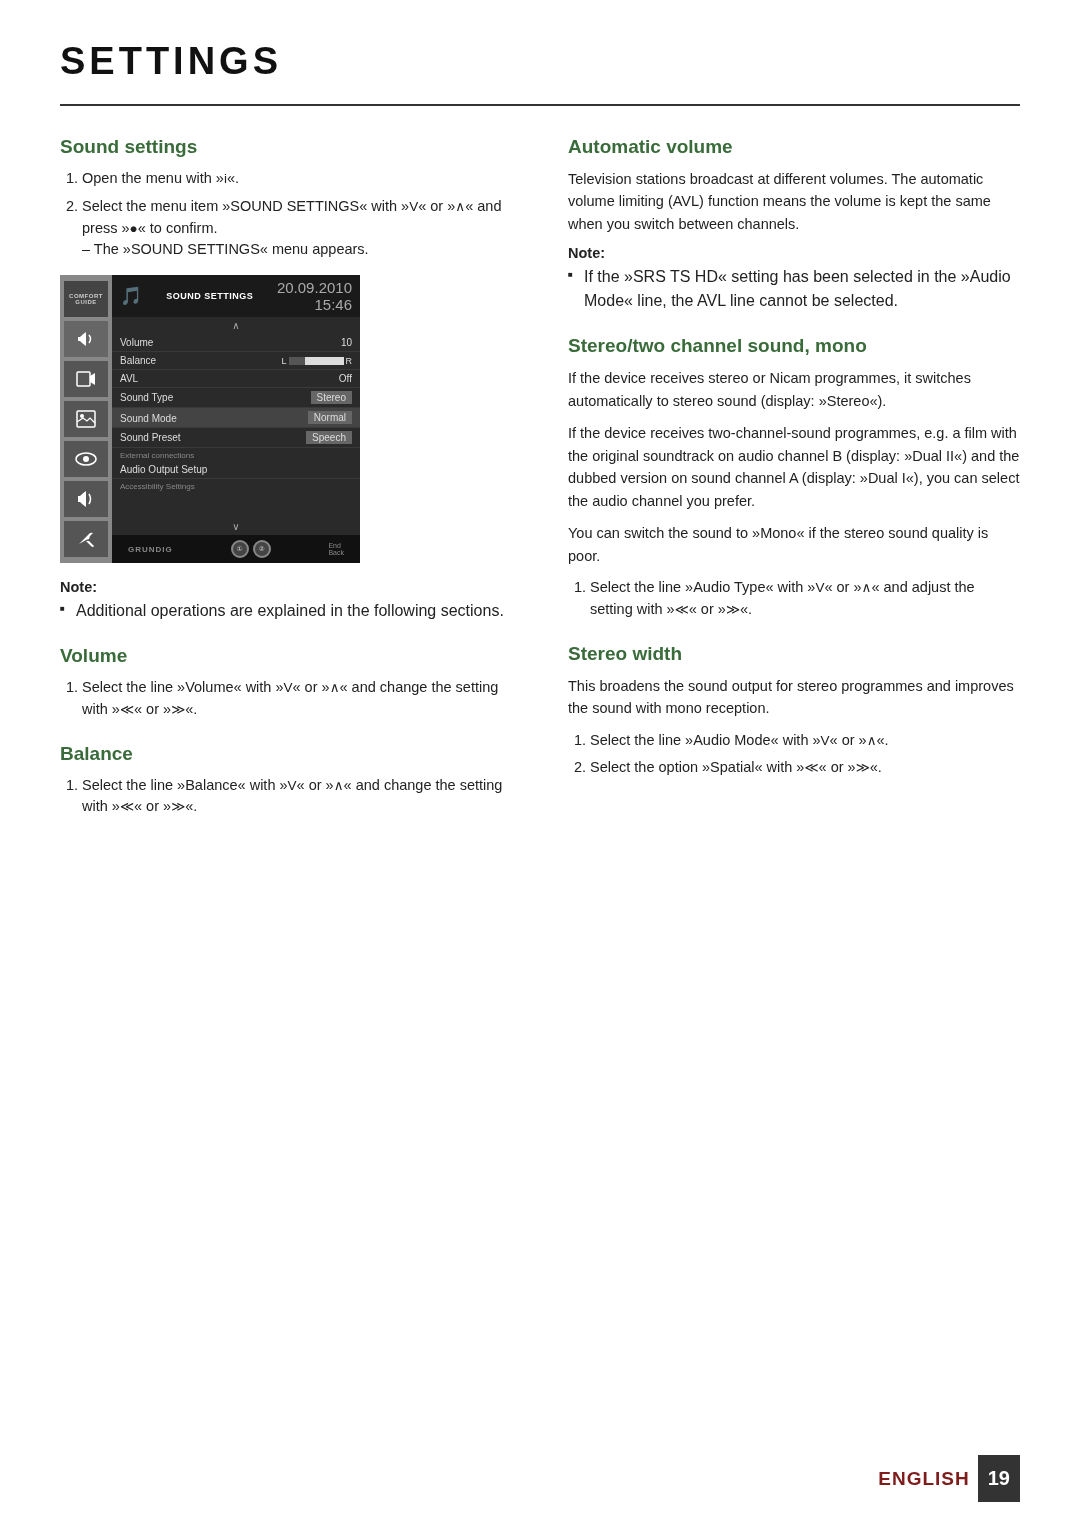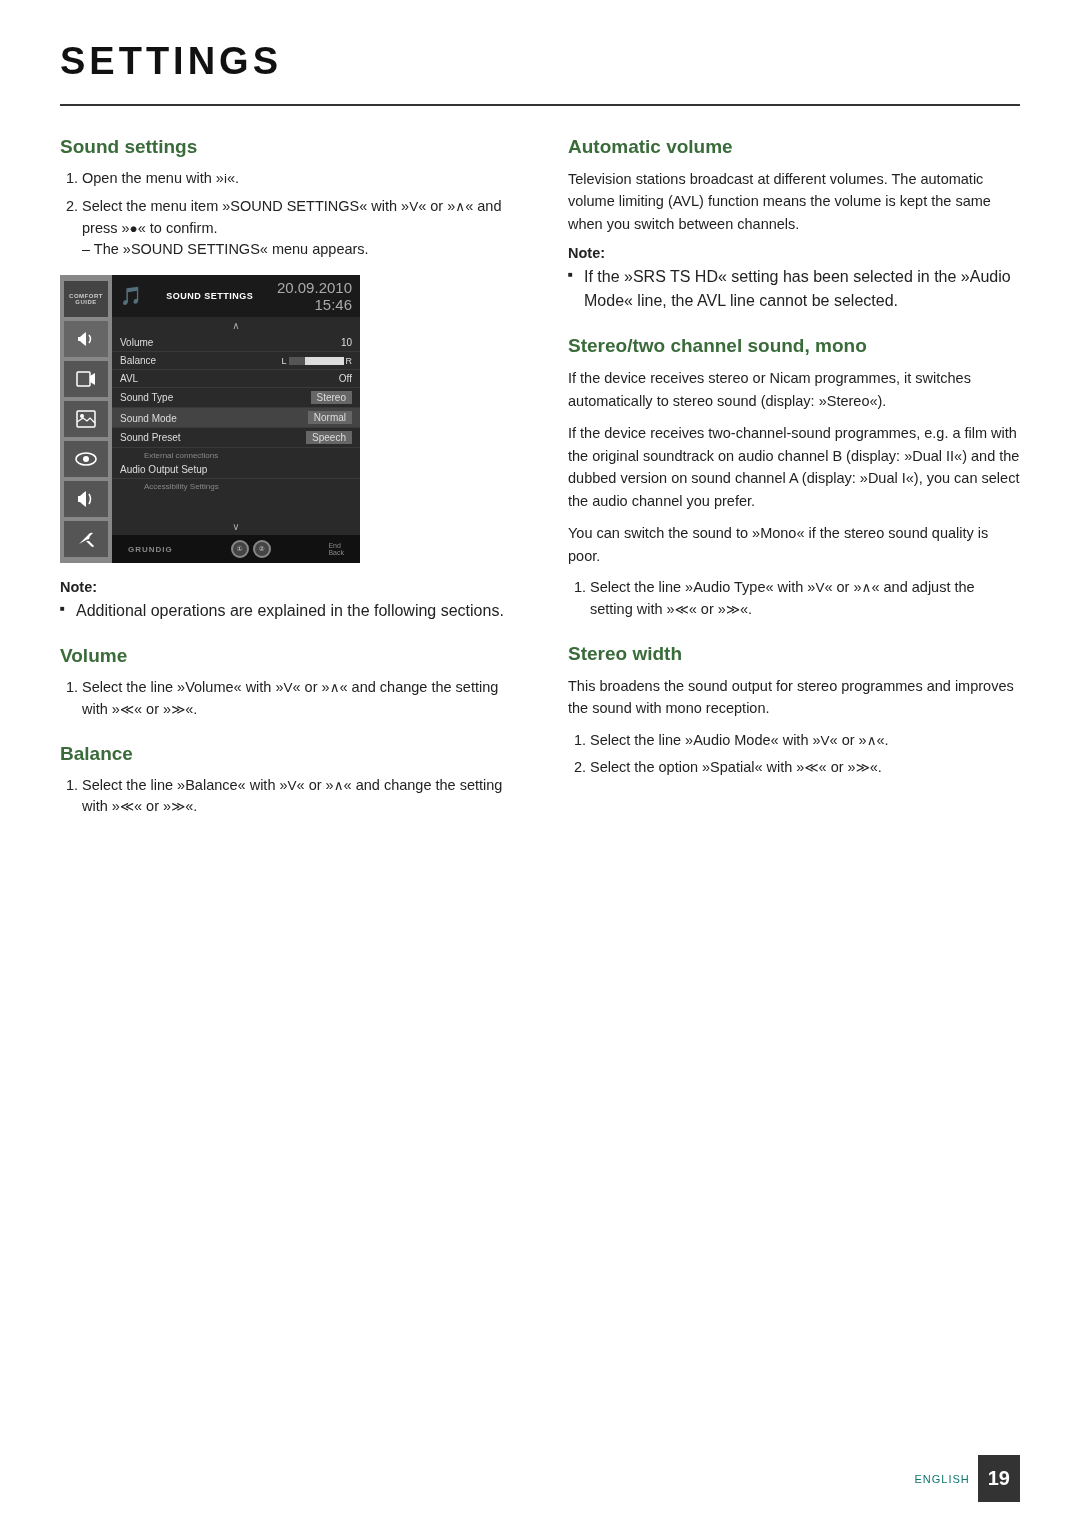--- a/index.html
+++ b/index.html
@@ -213,21 +213,20 @@
       right: 0;
       top: 0;
       bottom: 0;
       width: 70%;
       background: #ddd;
     }
     .tv-section-label {
       font-size: 8px;
       color: #888;
       padding: 3px 8px 1px 8px;
-      margin-left: 24px;
     }
     .tv-scroll-down {
       text-align: center;
       color: #aaa;
       font-size: 10px;
       padding: 3px 0;
     }
     .tv-footer {
       background: #111;
       display: flex;
@@ -279,23 +278,23 @@
     
     .page-footer {
       position: absolute;
       bottom: 30px;
       right: 60px;
       display: flex;
       align-items: center;
       gap: 8px;
     }
     .footer-lang {
-      font-size: 11px;
-      font-weight: normal;
-      color: #0f766e;
+      font-size: 19px;
+      font-weight: bold;
+      color: #7f1d1d;
       letter-spacing: 1px;
     }
     .footer-page {
       background: #333;
       color: white;
       font-size: 20px;
       font-weight: bold;
       padding: 12px 10px;
       min-width: 36px;
       text-align: center;

